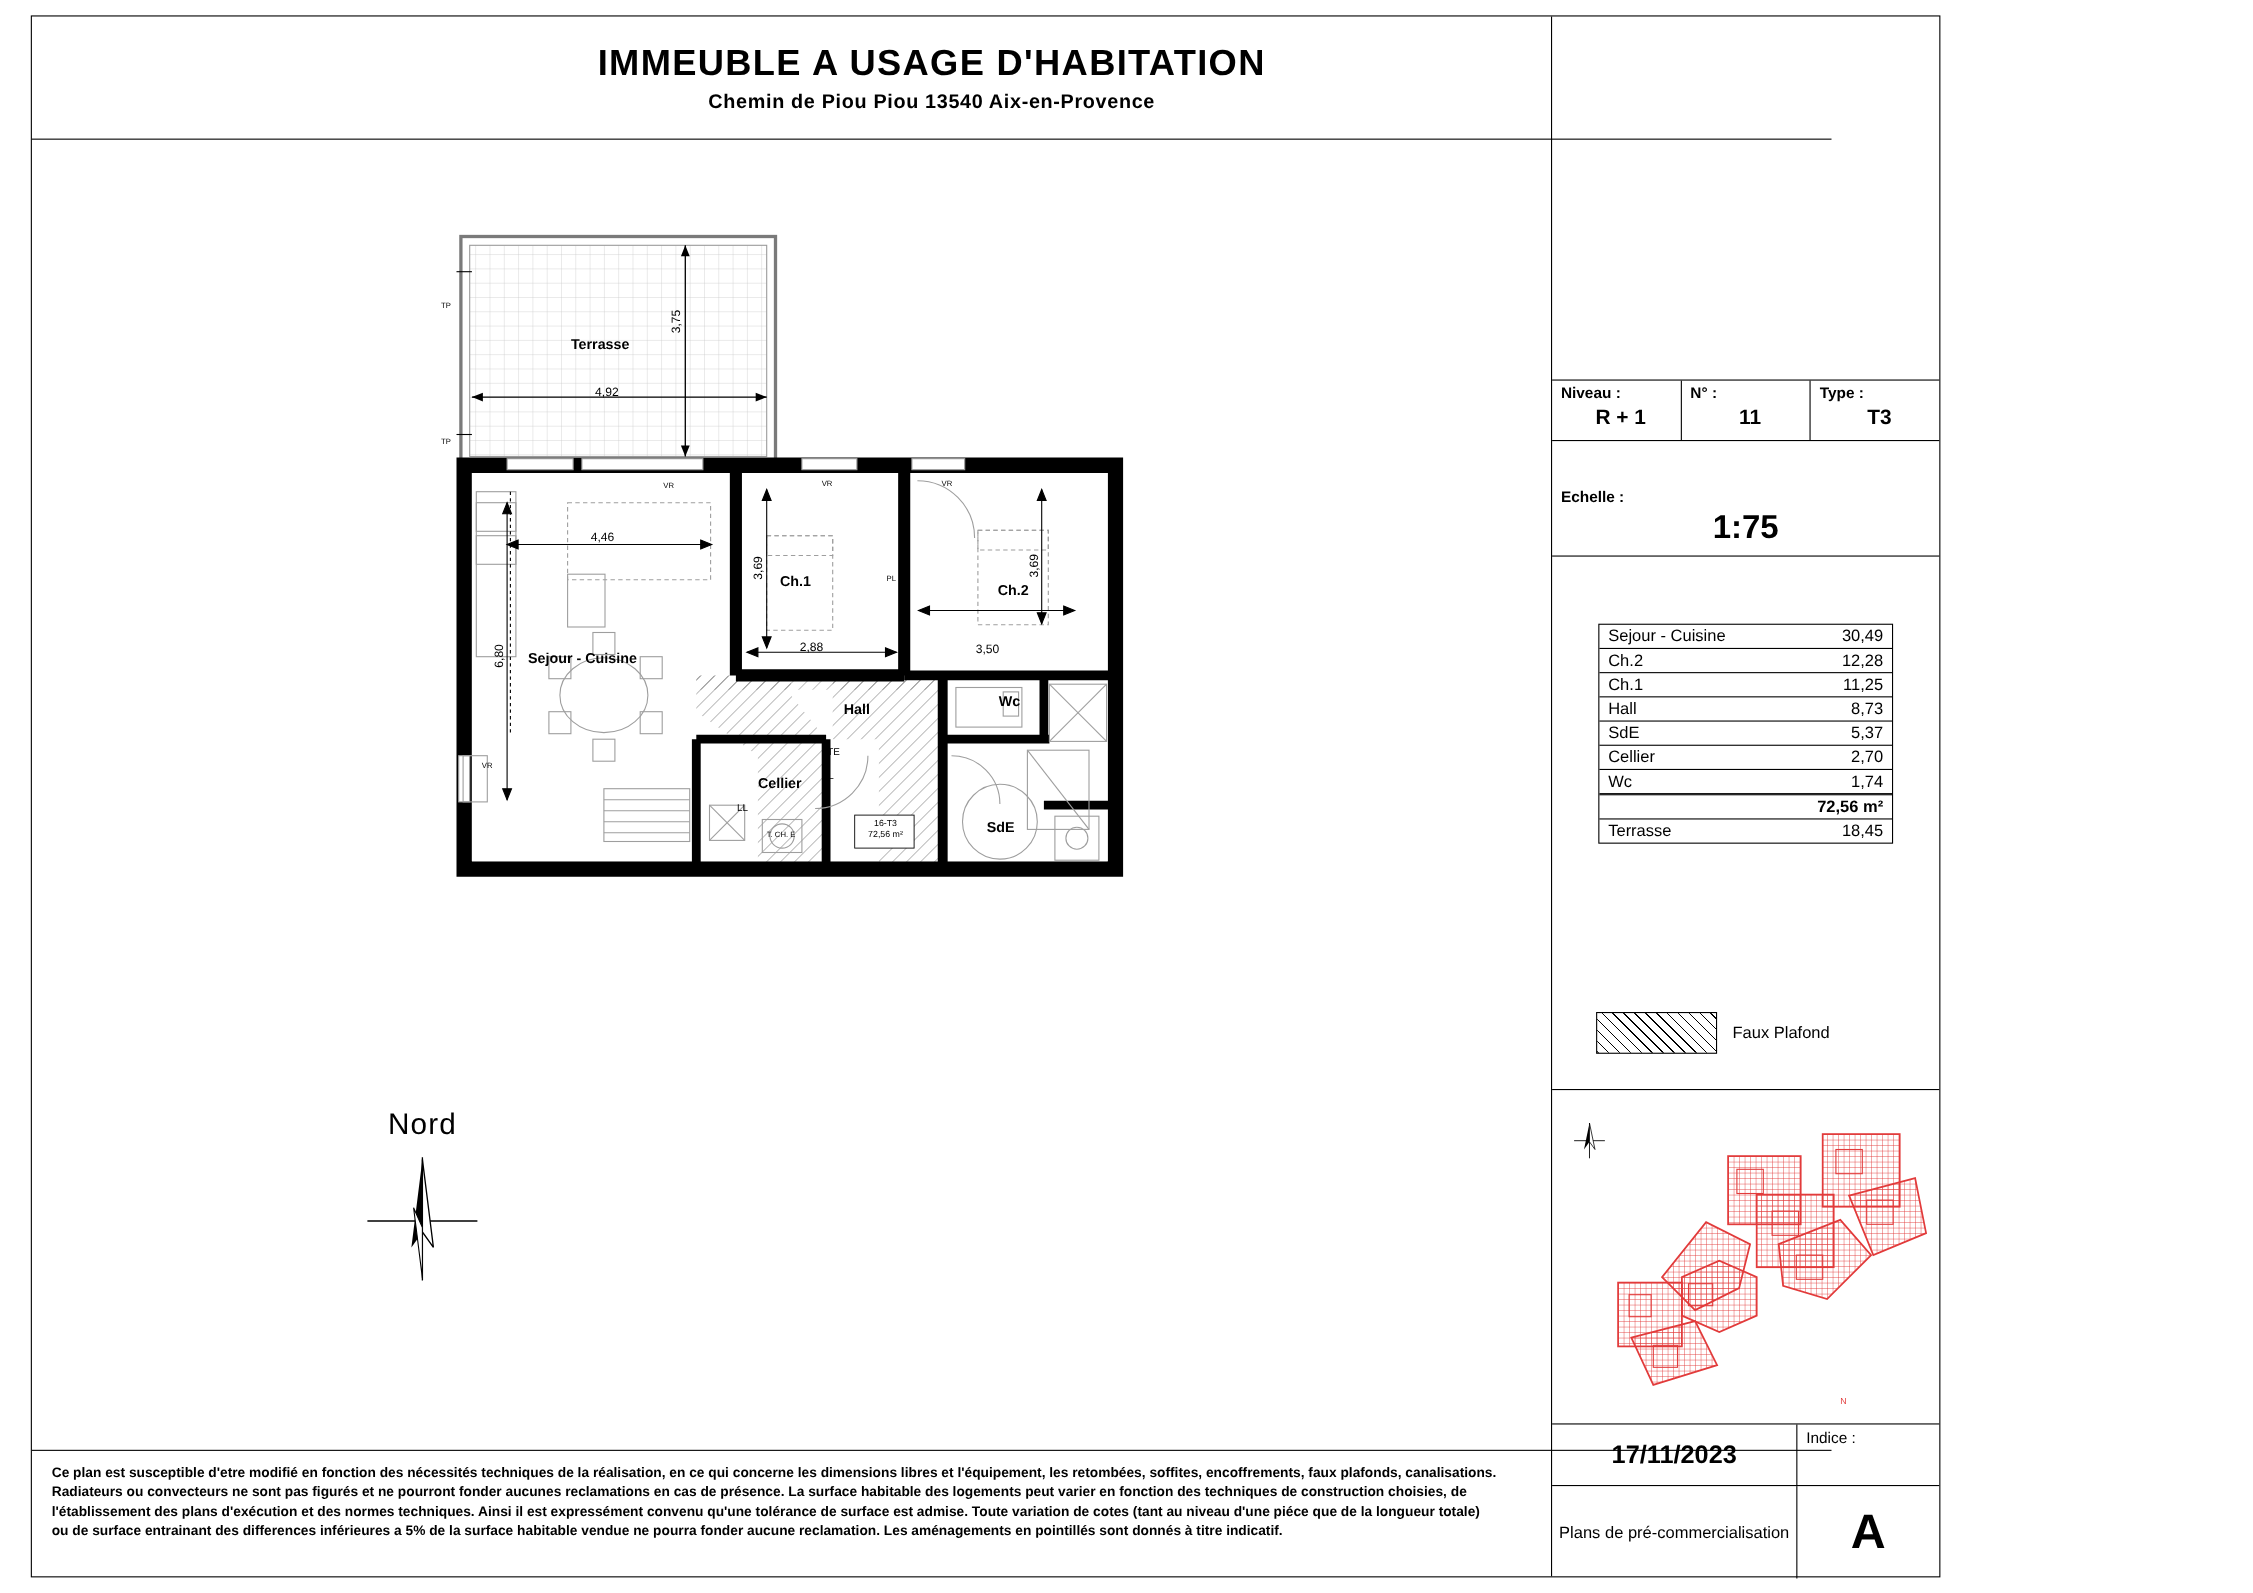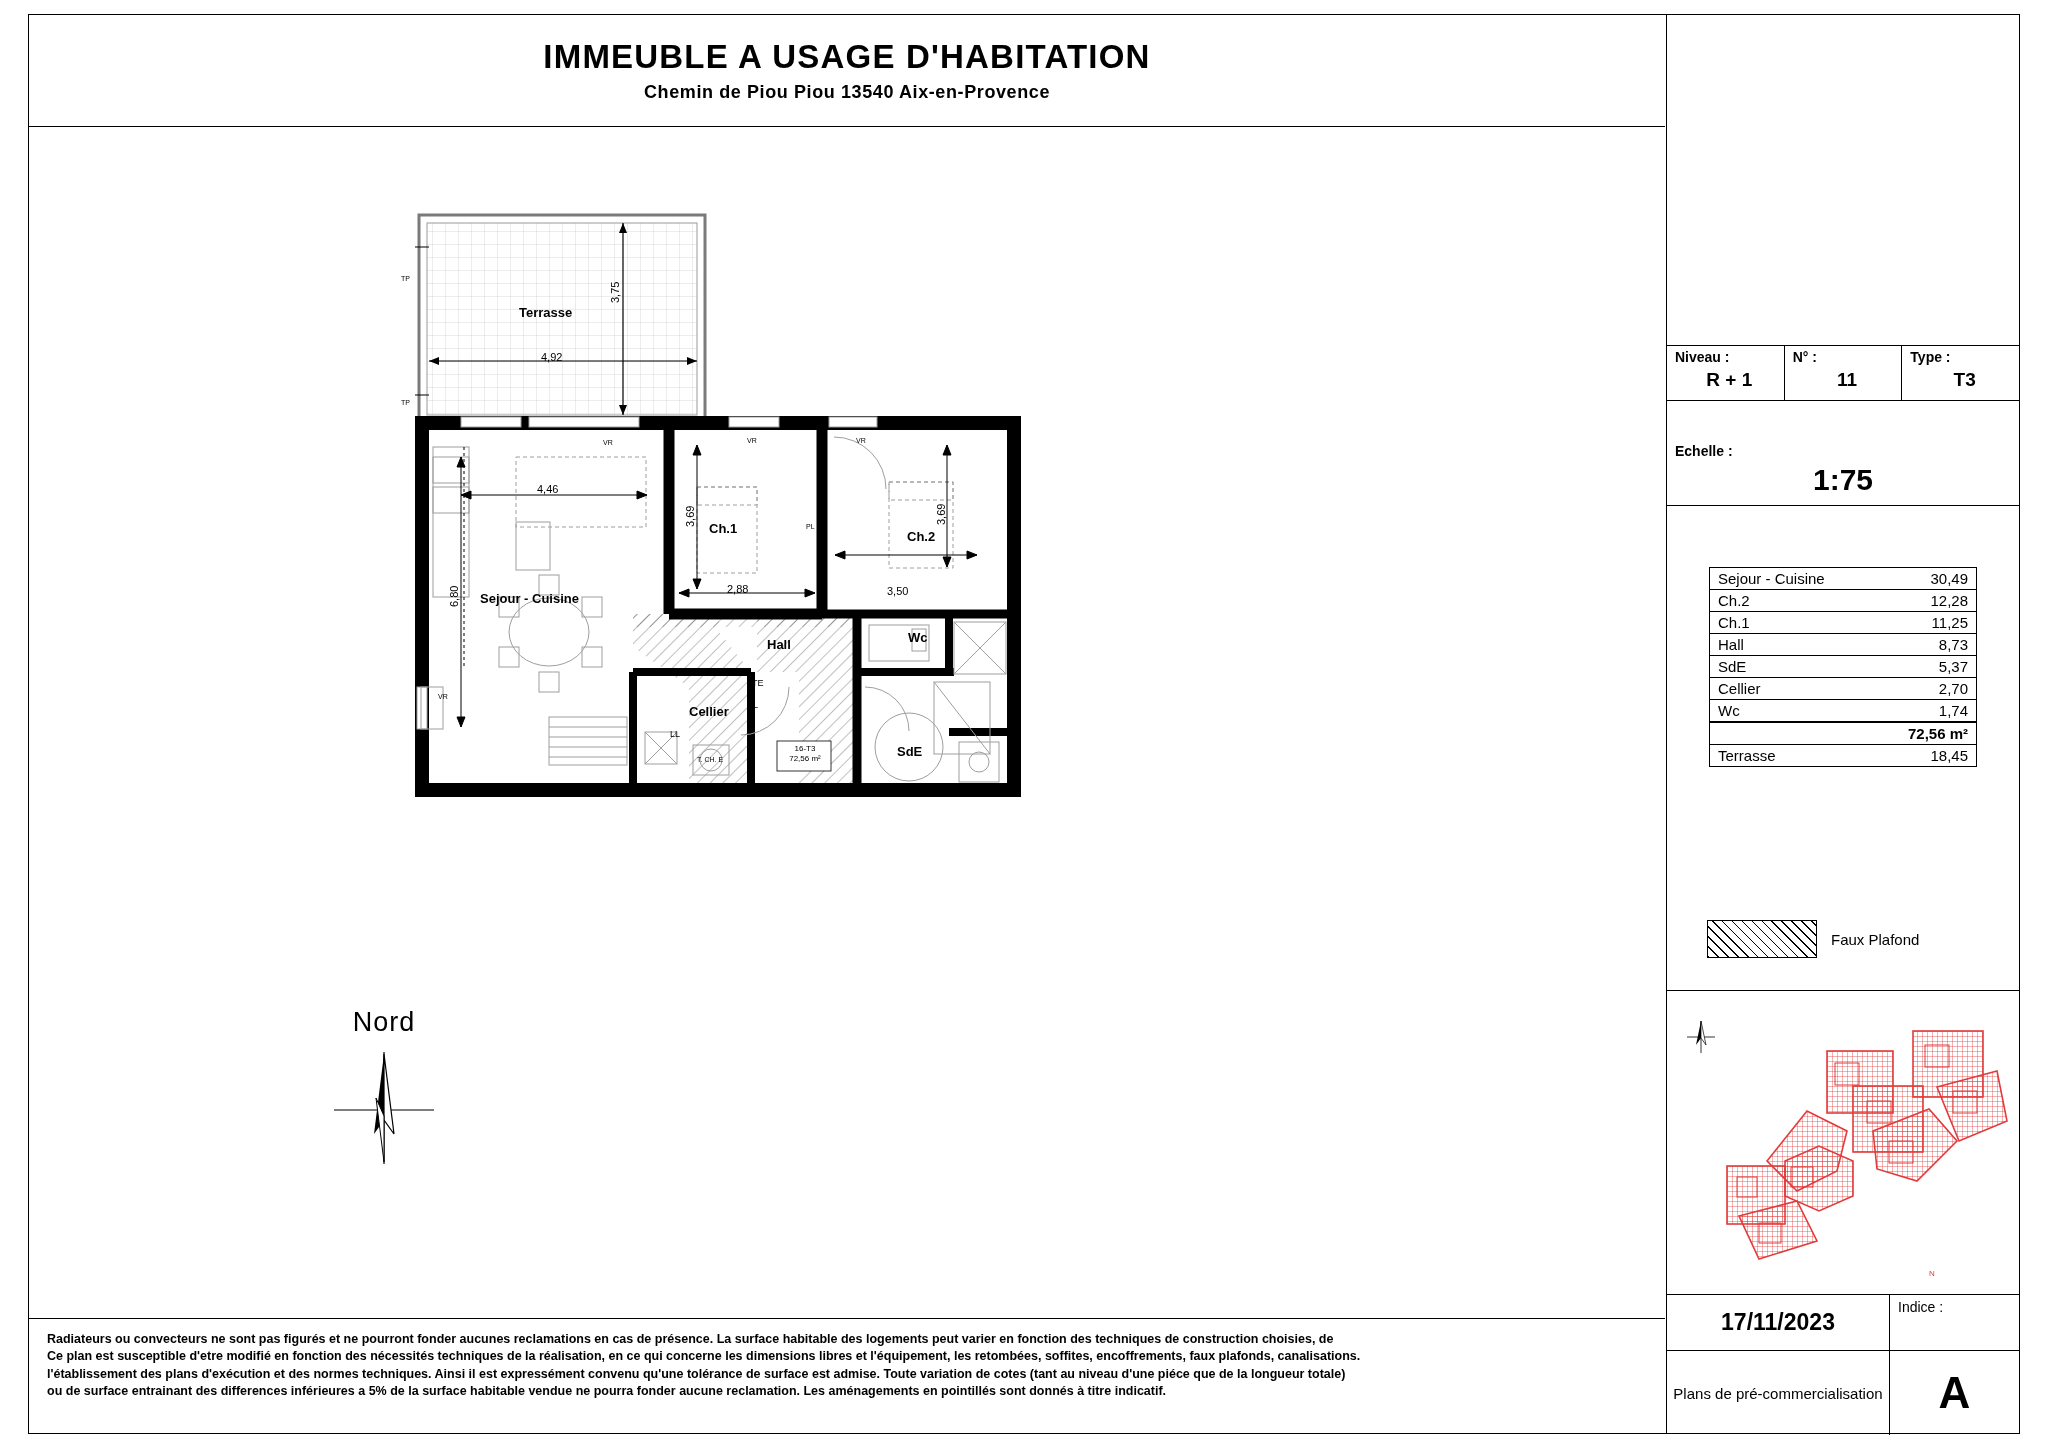--- a/index.html
+++ b/index.html
@@ -1,17 +1,17 @@
 <!DOCTYPE html>
 <html><head>
 <meta charset="utf-8">
 <style>
   html,body{margin:0;padding:0;background:#ffffff;}
   body{width:2048px;height:1448px;font-family:"Liberation Sans",sans-serif;color:#000;position:relative;overflow:hidden;}
-  .sheet{position:absolute;left:28px;top:14px;width:1992px;height:1420px;border:1.5px solid #000;box-sizing:border-box;}
+  .sheet{position:absolute;left:28px;top:14px;width:1736px;height:1420px;border:1.5px solid #000;box-sizing:border-box;}
 
   
   .title-area{position:absolute;left:0;top:0;width:1636px;height:112px;border-bottom:1.5px solid #000;box-sizing:border-box;display:flex;flex-direction:column;align-items:center;justify-content:center;}
   .title-main{font-size:33px;font-weight:bold;letter-spacing:1.2px;}
   .title-sub{font-size:18px;font-weight:bold;letter-spacing:0.6px;margin-top:6px;}
 
   
   .right-col{position:absolute;right:0;top:0;width:353px;height:100%;border-left:1.5px solid #000;box-sizing:border-box;}
 
   .niv-table{position:absolute;left:0;top:330px;width:100%;border-top:1.5px solid #000;border-bottom:1.5px solid #000;box-sizing:border-box;}
@@ -370,19 +370,19 @@
         <div class="indice-cell">Indice :</div>
       </div>
       <div class="date-row2">
         <div class="pc-cell">Plans de pré-commercialisation</div>
         <div class="ind-val">A</div>
       </div>
     </div>
   </div>
 
   <div class="disclaimer">
+    <p>Ce plan est susceptible d'etre modifié en fonction des nécessités techniques de la réalisation, en ce qui concerne les dimensions libres et l'équipement, les retombées, soffites, encoffrements, faux plafonds, canalisations.</p>
     <p>Radiateurs ou convecteurs ne sont pas figurés et ne pourront fonder aucunes reclamations en cas de présence. La surface habitable des logements peut varier en fonction des techniques de construction choisies, de</p>
-    <p>Ce plan est susceptible d'etre modifié en fonction des nécessités techniques de la réalisation, en ce qui concerne les dimensions libres et l'équipement, les retombées, soffites, encoffrements, faux plafonds, canalisations.</p>
     <p>l'établissement des plans d'exécution et des normes techniques. Ainsi il est expressément convenu qu'une tolérance de surface est admise. Toute variation de cotes (tant au niveau d'une piéce que de la longueur totale)</p>
     <p>ou de surface entrainant des differences inférieures a 5% de la surface habitable vendue ne pourra fonder aucune reclamation. Les aménagements en pointillés sont donnés à titre indicatif.</p>
   </div>
 
 </div>
 
 </body></html>

